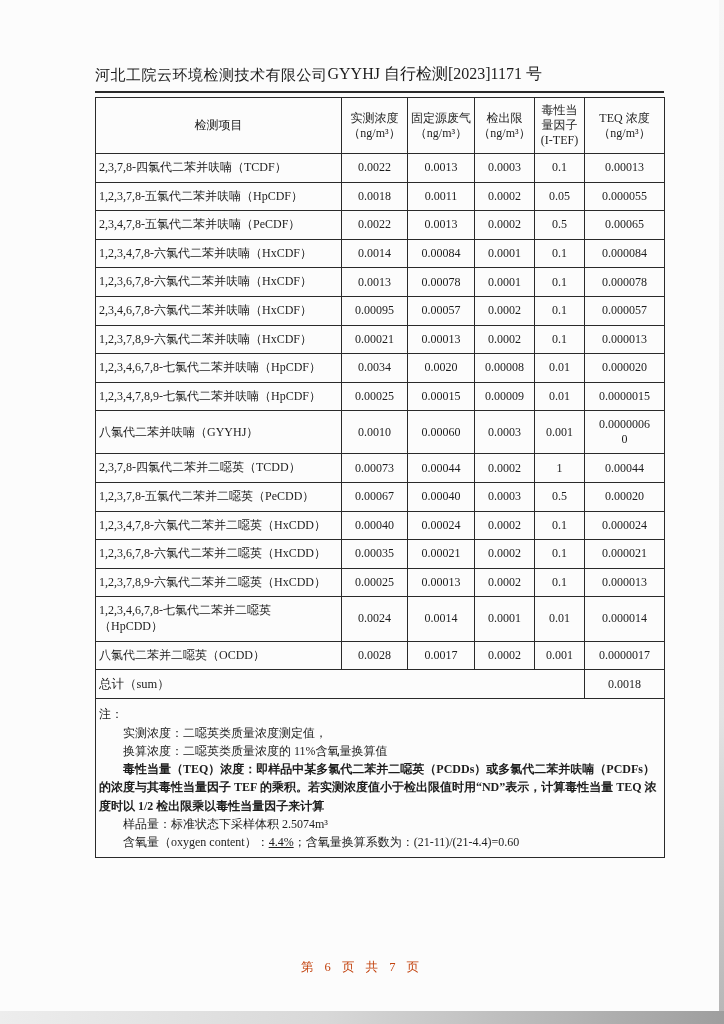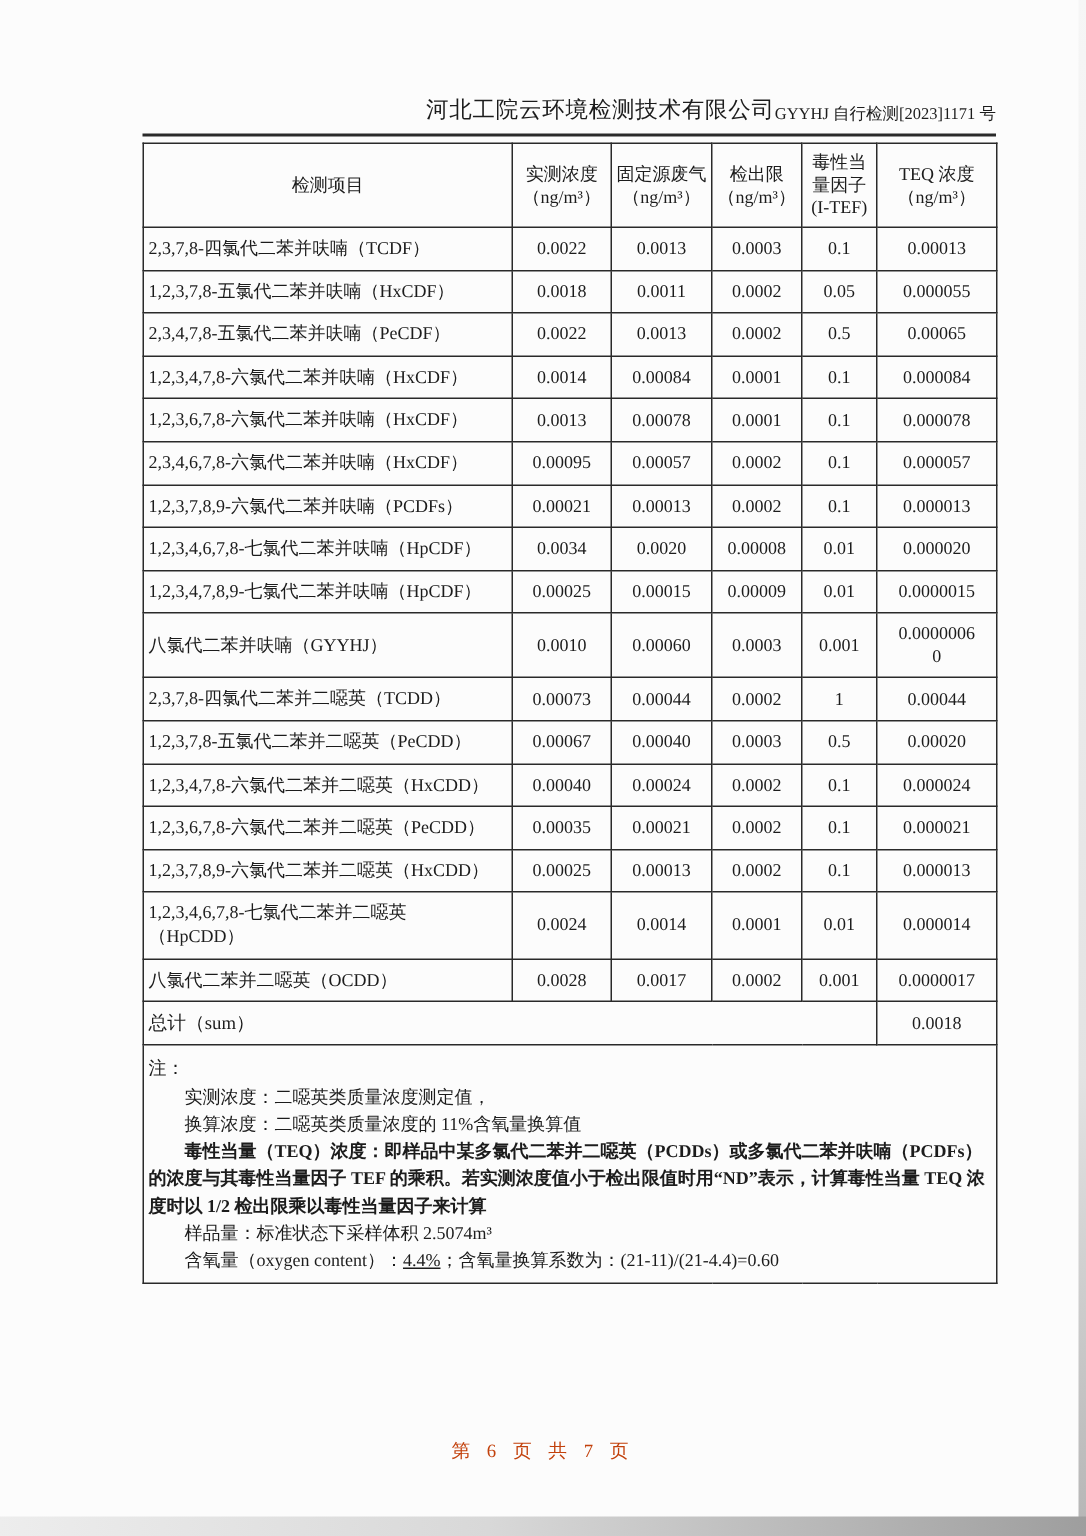--- a/index.html
+++ b/index.html
@@ -10,24 +10,24 @@
     color:#1c1c1c;
     -webkit-font-smoothing:antialiased;
   }
   .sheet{
     position:relative;width:724px;height:1024px;
     background:#fcfcfc;overflow:hidden;
   }
   .content{margin:64px 58px 0 95px;width:569px;}
 
   
-  .doc-header{display:flex;justify-content:flex-end;align-items:flex-end;
+  .doc-header{display:flex;justify-content:flex-start;align-items:flex-end;
     padding-bottom:6px;border-bottom:2px solid #2a2a2a;margin-top:44px;}
   .company{font-size:15px;letter-spacing:0.5px;}
-  .report-no{font-size:11px;}
+  .report-no{font-size:16px;}
 
   
   .meta{margin-top:6px;font-weight:bold;font-size:13.5px;line-height:1.32;}
   .meta div{margin-bottom:1px;}
 
   
   table.result{border-collapse:collapse;table-layout:fixed;width:569px;margin-top:4px;}
   table.result col.c1{width:246px;}
   table.result col.c2{width:66px;}
   table.result col.c3{width:67px;}
@@ -111,21 +111,21 @@
       <tbody id="rows">
           <tr>
             <td class="item">2,3,7,8-四氯代二苯并呋喃（TCDF）</td>
             <td class="num">0.0022</td>
             <td class="num">0.0013</td>
             <td class="num">0.0003</td>
             <td class="num">0.1</td>
             <td class="num">0.00013</td>
           </tr>
           <tr>
-            <td class="item">1,2,3,7,8-五氯代二苯并呋喃（HxCDF）</td>
+            <td class="item">1,2,3,7,8-五氯代二苯并呋喃（HpCDF）</td>
             <td class="num">0.0018</td>
             <td class="num">0.0011</td>
             <td class="num">0.0002</td>
             <td class="num">0.05</td>
             <td class="num">0.000055</td>
           </tr>
           <tr>
             <td class="item">2,3,4,7,8-五氯代二苯并呋喃（PeCDF）</td>
             <td class="num">0.0022</td>
             <td class="num">0.0013</td>
@@ -151,21 +151,21 @@
           </tr>
           <tr>
             <td class="item">2,3,4,6,7,8-六氯代二苯并呋喃（HxCDF）</td>
             <td class="num">0.00095</td>
             <td class="num">0.00057</td>
             <td class="num">0.0002</td>
             <td class="num">0.1</td>
             <td class="num">0.000057</td>
           </tr>
           <tr>
-            <td class="item">1,2,3,7,8,9-六氯代二苯并呋喃（PCDFs）</td>
+            <td class="item">1,2,3,7,8,9-六氯代二苯并呋喃（HxCDF）</td>
             <td class="num">0.00021</td>
             <td class="num">0.00013</td>
             <td class="num">0.0002</td>
             <td class="num">0.1</td>
             <td class="num">0.000013</td>
           </tr>
           <tr>
             <td class="item">1,2,3,4,6,7,8-七氯代二苯并呋喃（HpCDF）</td>
             <td class="num">0.0034</td>
             <td class="num">0.0020</td>
@@ -208,21 +208,21 @@
           </tr>
           <tr>
             <td class="item">1,2,3,4,7,8-六氯代二苯并二噁英（HxCDD）</td>
             <td class="num">0.00040</td>
             <td class="num">0.00024</td>
             <td class="num">0.0002</td>
             <td class="num">0.1</td>
             <td class="num">0.000024</td>
           </tr>
           <tr>
-            <td class="item">1,2,3,6,7,8-六氯代二苯并二噁英（PeCDD）</td>
+            <td class="item">1,2,3,6,7,8-六氯代二苯并二噁英（HxCDD）</td>
             <td class="num">0.00035</td>
             <td class="num">0.00021</td>
             <td class="num">0.0002</td>
             <td class="num">0.1</td>
             <td class="num">0.000021</td>
           </tr>
           <tr>
             <td class="item">1,2,3,7,8,9-六氯代二苯并二噁英（HxCDD）</td>
             <td class="num">0.00025</td>
             <td class="num">0.00013</td>

